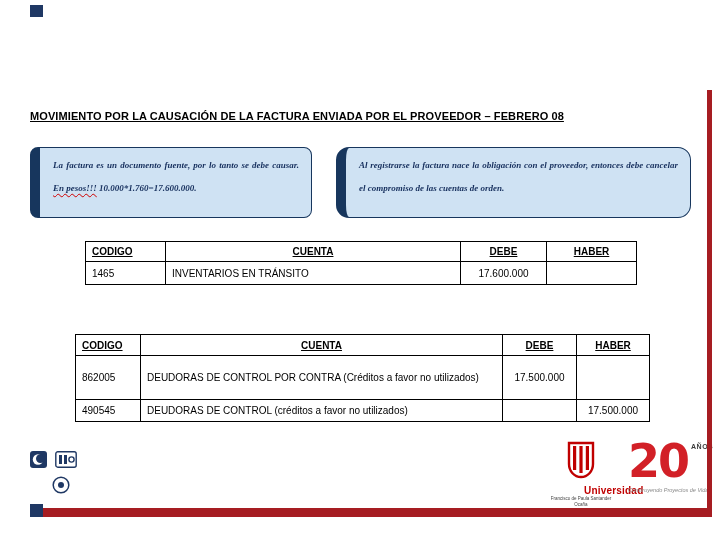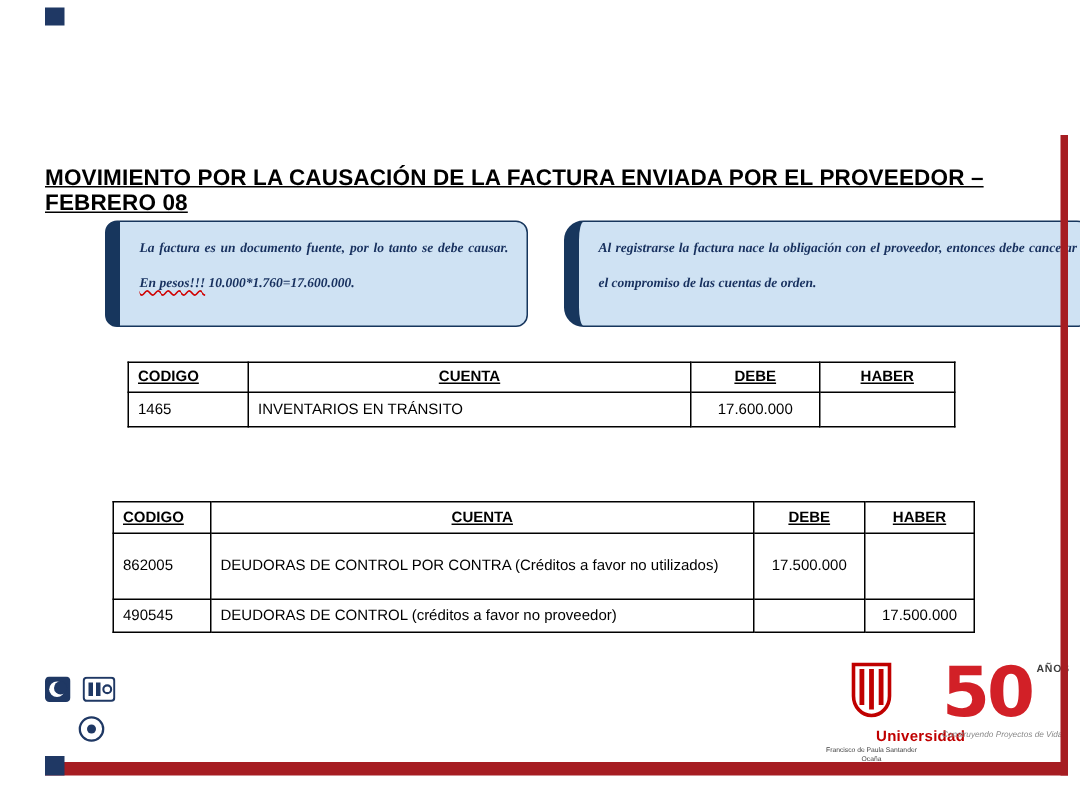--- a/index.html
+++ b/index.html
@@ -8,29 +8,29 @@
   .slide { position:absolute; left:0; top:0; width:720px; height:540px; background:#fff; overflow:hidden; }
 
   
   .sq { position:absolute; background:#1f3864; }
   .sq.top { left:30px; top:5px; width:13px; height:12px; }
   .sq.bottom { left:30px; top:504px; width:13px; height:13px; z-index:3; }
   .bar-bottom { position:absolute; left:30px; top:508px; width:682px; height:9px; background:#a61d22; z-index:2; }
   .bar-right { position:absolute; left:707px; top:90px; width:5px; height:427px; background:#a61d22; }
 
   
-  .title { position:absolute; left:30px; top:110px; width:650px; font-size:15px; font-weight:bold;
+  .title { position:absolute; left:30px; top:110px; width:650px; font-size:11px; font-weight:bold;
            color:#000; text-decoration:underline; letter-spacing:0.1px; font-family:"Liberation Sans", sans-serif; }
 
   
   .callout { position:absolute; top:147px; height:71px; background:#cfe2f3;
              border:1.5px solid #17365d; border-left:10px solid #17365d; border-radius:8px;
              padding:6px 12px 6px 13px; font-size:9px; font-style:italic; font-weight:bold;
              color:#17305e; line-height:23px; text-align:justify;
-             font-family:"Liberation Serif", serif;margin-left:40px; }
+             font-family:"Liberation Serif", serif; }
   .callout.c1 { left:30px; width:282px; }
   .callout.c2 { left:336px; width:355px;border-radius:13px; }
   .spell-error { text-decoration: underline wavy #d00000; text-decoration-thickness:1px; text-underline-offset:2px; }
 
   
   table.acct { position:absolute; border-collapse:collapse; table-layout:fixed; background:#fff; }
   table.acct th, table.acct td { border:1.2px solid #000; font-size:10px; padding:1px 6px;
                                  overflow:hidden; vertical-align:middle; color:#000; }
   table.acct th { font-weight:bold; text-decoration:underline; text-align:center; }
   table.acct th.al, table.acct td.al { text-align:left; }
@@ -121,21 +121,21 @@
     </thead>
     <tbody>
       <tr class="tall">
         <td class="al">862005</td>
         <td class="al">DEUDORAS DE CONTROL POR CONTRA (Créditos a favor no utilizados)</td>
         <td class="ac">17.500.000</td>
         <td class="ac"></td>
       </tr>
       <tr class="short">
         <td class="al">490545</td>
-        <td class="al">DEUDORAS DE CONTROL (créditos a favor no proveedor)</td>
+        <td class="al">DEUDORAS DE CONTROL (créditos a favor no utilizados)</td>
         <td class="ac"></td>
         <td class="ac">17.500.000</td>
       </tr>
     </tbody>
   </table>
 
   <div class="cert-logos">
     <div class="cert-row">
       <span>
         <svg width="17" height="17" viewBox="0 0 17 17">
@@ -170,21 +170,21 @@
           <rect x="18.8" y="5" width="3.2" height="24" fill="#c00000"></rect>
         </svg>
     </span>
     <div class="uni-name">Universidad</div>
     <div class="uni-sub">Francisco de Paula Santander</div>
     <div class="uni-sub">Ocaña</div>
   </div>
 
   <div class="anniv">
     <div class="anniv-row">
-      <span class="num">50</span>
+      <span class="num">20</span>
       <span class="anos">AÑOS</span>
     </div>
     <div class="slogan">Construyendo Proyectos de Vida!</div>
   </div>
 
   <div class="bar-bottom"></div>
   <div class="bar-right"></div>
   <div class="sq bottom"></div>
 
 </div>

